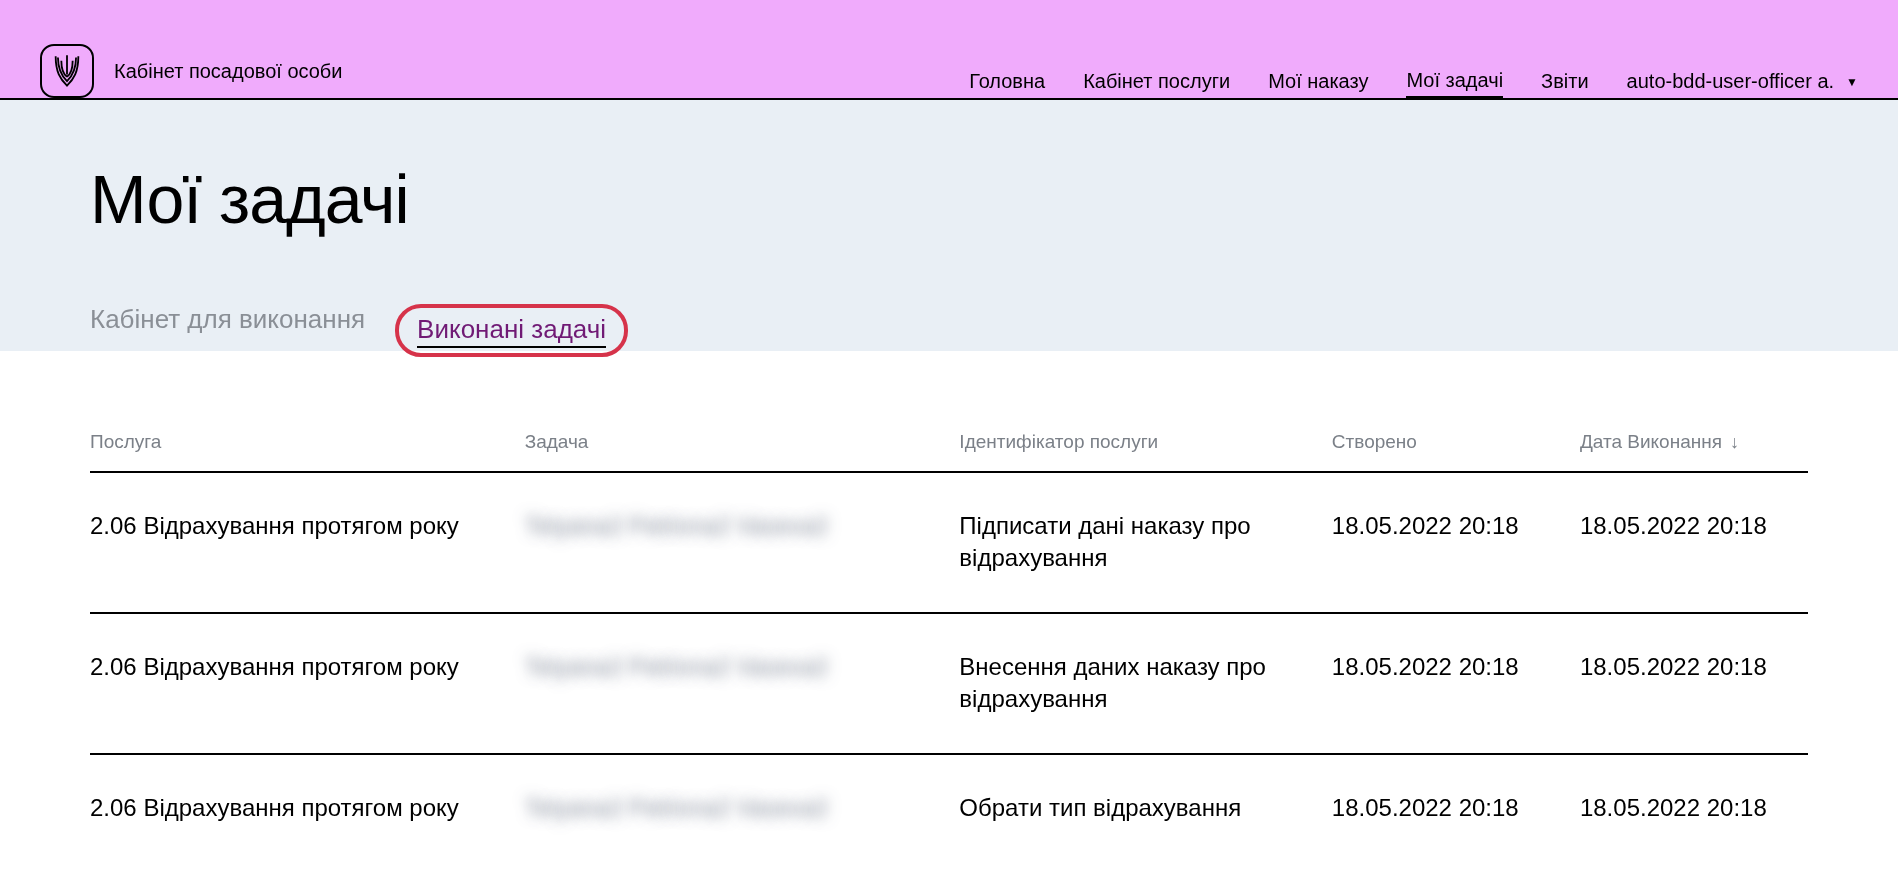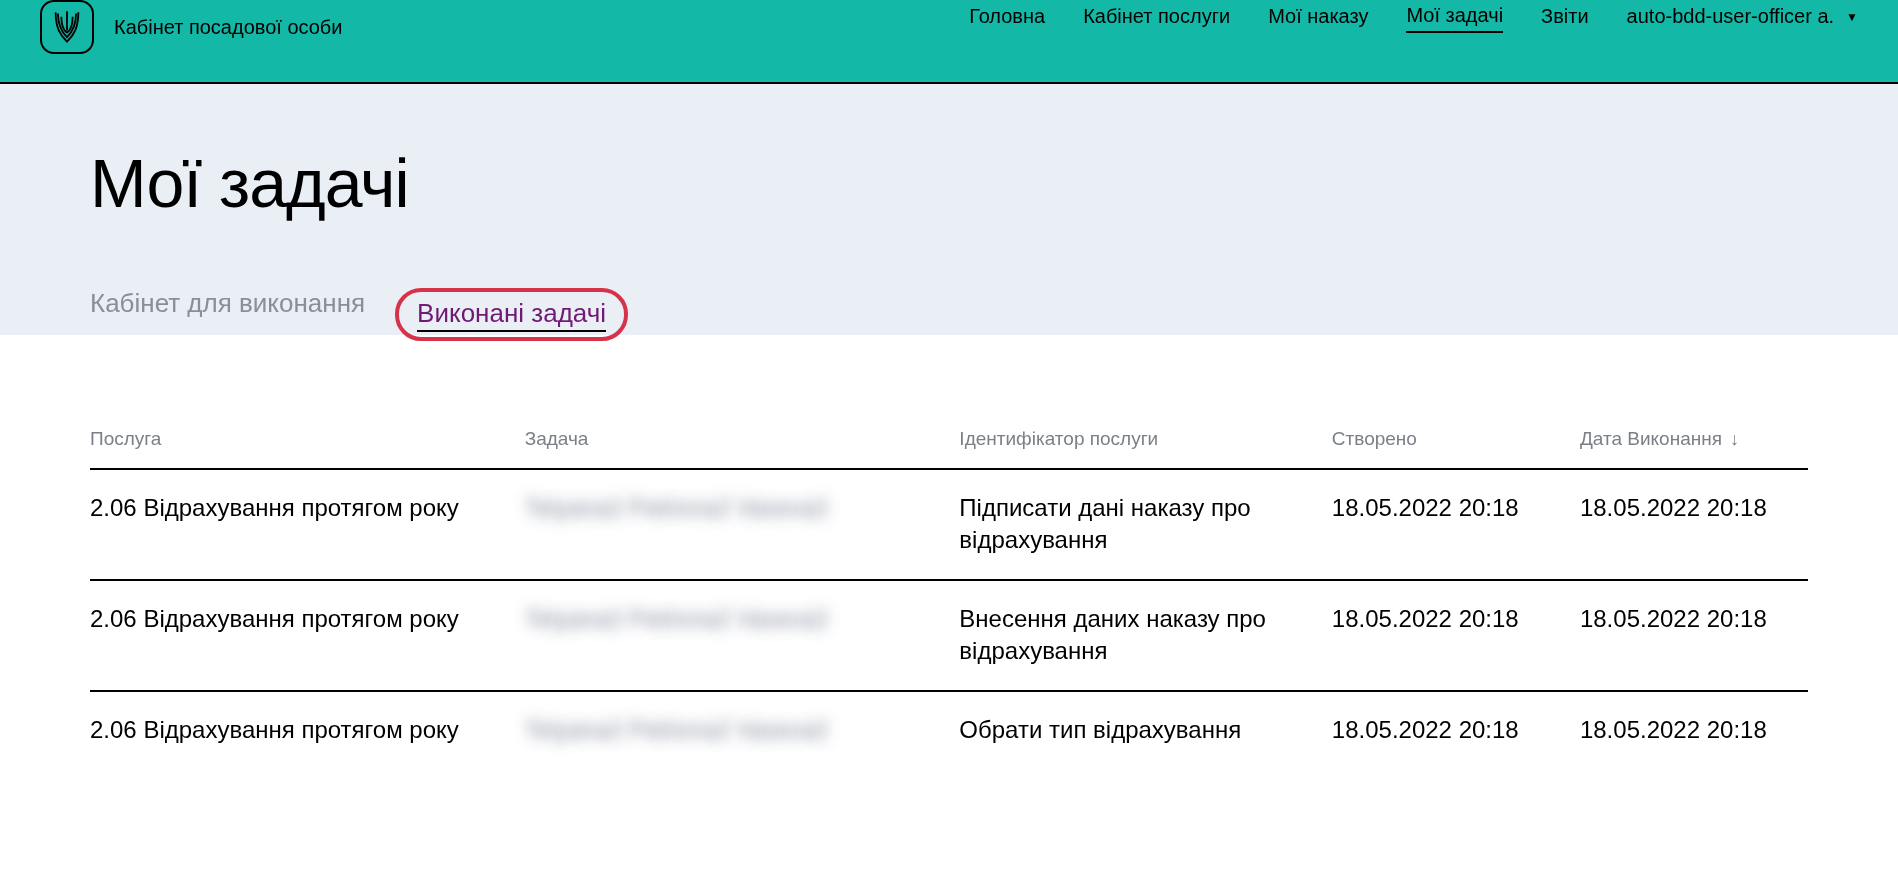--- a/index.html
+++ b/index.html
@@ -4,26 +4,26 @@
 <style>
   * { box-sizing: border-box; margin: 0; padding: 0; }
   body {
     font-family: -apple-system, BlinkMacSystemFont, "Segoe UI", Arial, sans-serif;
     background: #fff;
     color: #000;
     width: 1898px;
   }
   .header {
     display: flex;
-    align-items: flex-start;
+    align-items: flex-end;
     justify-content: space-between;
     padding: 0 40px;
-    height: 84px;
-    border-bottom: 2px solid #000;
-    background: #14b8a6;
+    height: 100px;
+    border-bottom: 2px solid #000;
+    background: #f0abfc;
   }
   .header-left {
     display: flex;
     align-items: center;
     gap: 20px;
   }
   .logo-box {
     width: 54px;
     height: 54px;
     border: 2px solid #000;
@@ -97,32 +97,31 @@
     padding: 80px 90px 40px 90px;
   }
   .table-header {
     display: grid;
     grid-template-columns: 1fr 1fr 0.85fr 0.55fr 0.55fr;
     gap: 20px;
     padding-bottom: 18px;
     border-bottom: 2px solid #000;
     color: #7b8088;
     font-size: 19px;
-    margin-top: 13px;
   }
   .col-sort {
     display: flex;
     align-items: center;
     gap: 8px;
   }
   .table-row {
     display: grid;
     grid-template-columns: 1fr 1fr 0.85fr 0.55fr 0.55fr;
     gap: 20px;
-    padding: 22px 0;
+    padding: 37px 0;
     border-bottom: 2px solid #000;
     font-size: 24px;
     line-height: 1.35;
     cursor: pointer;
   }
   .table-row:last-child { border-bottom: none; }
   .blur {
     color: transparent;
     text-shadow: 0 0 14px rgba(90,100,120,0.8);
     user-select: none;

